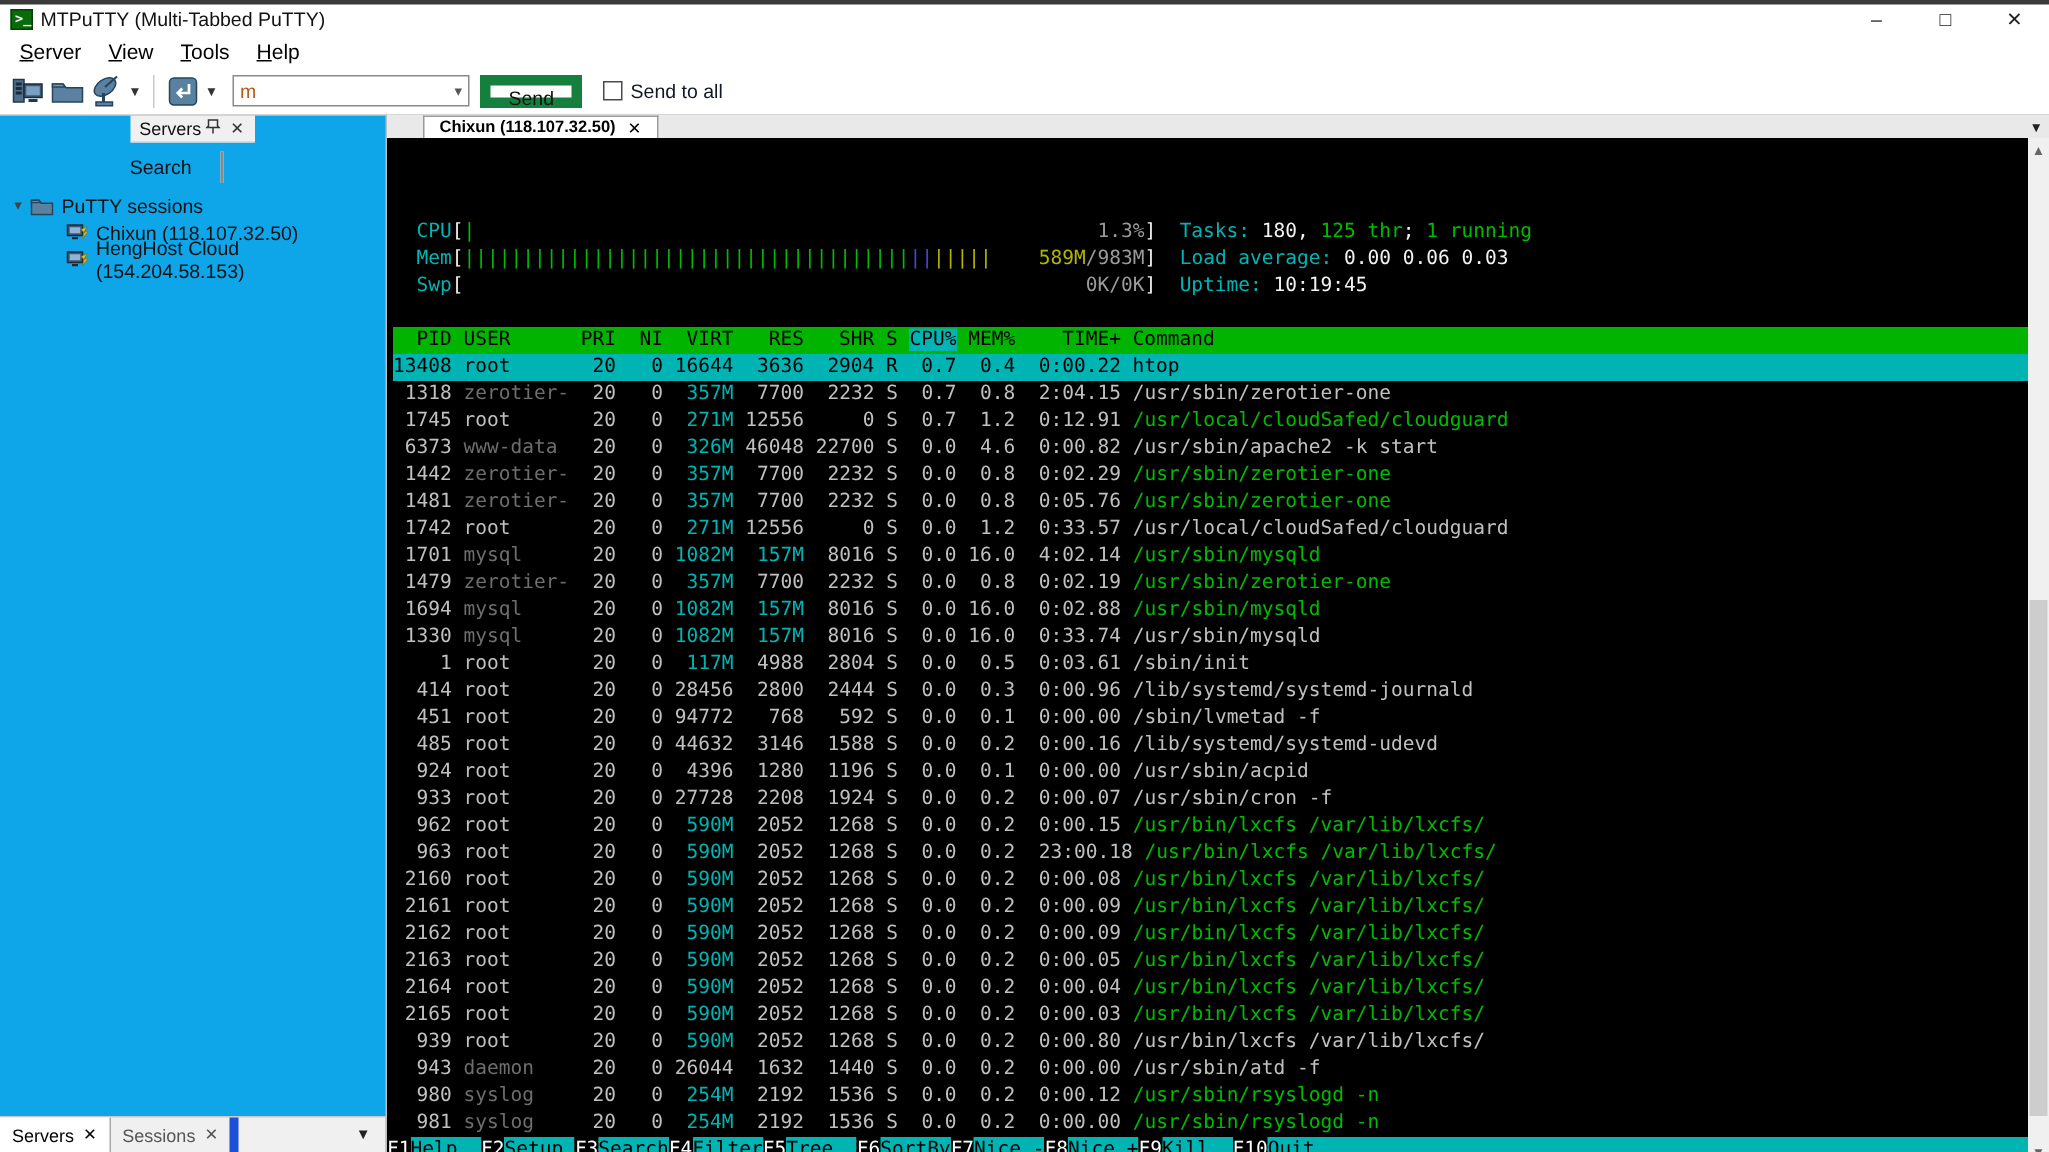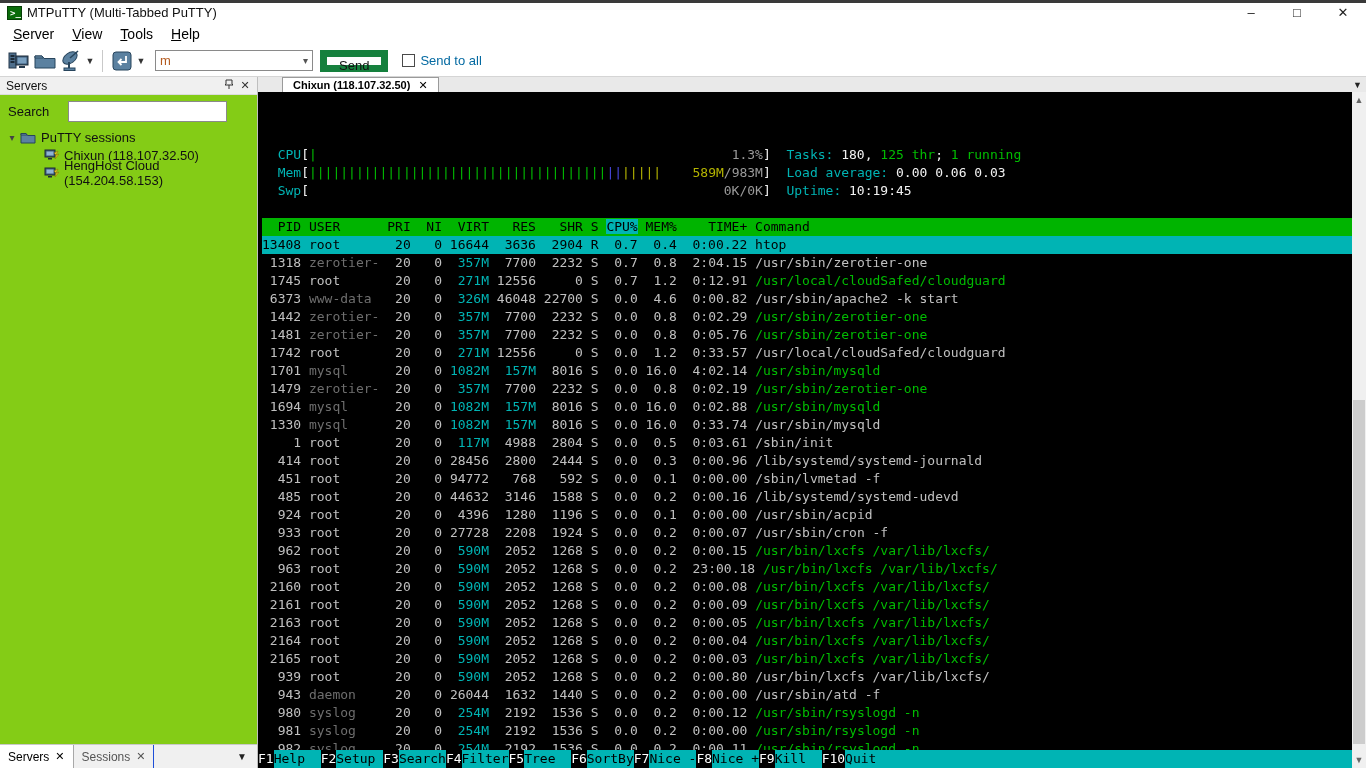--- a/index.html
+++ b/index.html
@@ -25,44 +25,44 @@
              display:flex; align-items:center; padding-left:6px; }
   .tb-icon { width:26px; height:24px; display:flex; align-items:center; justify-content:center; }
   .tb-drop { width:12px; color:#333; font-size:9px; text-align:center; }
   .tb-sep { width:1px; height:22px; background:#c9c9c9; margin:0 6px; }
   .cmd-combo { width:158px; height:21px; border:1px solid #8a8a8a; background:#fff;
                display:flex; align-items:center; padding-left:4px; margin-left:8px; }
   .cmd-combo .val { flex:1; font-size:13px; color:#b45a1e; }
   .cmd-combo .chev { color:#555; font-size:10px; padding-right:4px; }
   .send-btn { height:22px; border:7px solid #15803d; background:#fdfdfd; font-size:13px;
               padding:1px 12px; margin-left:7px; color:#111; }
-  .chkwrap { display:flex; align-items:center; margin-left:14px; font-size:13px; color:#0369a1; }
+  .chkwrap { display:flex; align-items:center; margin-left:14px; font-size:13px; color:#0f172a; }
   .chk { width:13px; height:13px; border:1px solid #4a4a4a; background:#fff; margin-right:5px; }
 
   
   .main { display:flex; height:691px; }
-  .sidebar { width:258px; background:#84cc16; border-right:1px solid #bfbfbf;
-             display:flex; flex-direction:column; position:relative; }
+  .sidebar { width:258px; background:#0ea5e9; border-right:1px solid #bfbfbf;
+             display:flex; flex-direction:column; position:relative;align-items:center; }
   .panel-head { height:18px; background:#f0f0f0; border-bottom:1px solid #dcdcdc;
                 display:flex; align-items:center; font-size:12px; color:#111; padding:0 4px 0 6px; }
   .panel-head .spacer { flex:1; }
   .ph-btn { width:16px; text-align:center; color:#333; font-size:11px; }
   .search-row { display:flex; align-items:center; padding:6px 8px 6px 8px; }
   .search-row label { font-size:13px; color:#111; width:60px; }
   .search-input { flex:1; height:21px; border:1px solid #8a8a8a; background:#fff; margin-right:22px; }
   .tree { font-size:13px; color:#111; padding-left:4px; }
   .tree-row { display:flex; align-items:center; height:18px; }
   .tree-caret { width:16px; text-align:center; color:#444; font-size:10px; }
   .tree-child { padding-left:40px; }
   .ticon { margin-right:5px; display:inline-flex; }
 
   .bottom-tabs { position:absolute; bottom:0; left:0; width:100%; height:24px;
                  background:#f0f0f0; border-top:1px solid #c9c9c9;
                  display:flex; align-items:stretch; font-size:12px; color:#555; }
-  .btab { display:flex; align-items:center; padding:0 8px; border-right:1px solid #1d4ed8; }
+  .btab { display:flex; align-items:center; padding:0 8px; border-right:6px solid #1d4ed8; }
   .btab.active { background:#fff; color:#000; border-right:1px solid #a8a8a8; }
   .btab .x { margin-left:6px; font-size:11px; }
   .btabs-drop { margin-left:auto; color:#222; font-size:10px; display:flex; align-items:center; padding-right:10px; }
 
   .rightpane { flex:1; display:flex; flex-direction:column; }
   .tabbar { height:15px; background:#e9e9e9; display:flex; align-items:flex-end; position:relative; }
   .tab { background:#fff; border:1px solid #9a9a9a; border-bottom:none; margin-left:24px;
          height:15px; display:flex; align-items:center; padding:0 10px;
          font-size:11px; font-weight:bold; color:#000; }
   .tab .x { margin-left:8px; font-weight:normal; }
@@ -260,20 +260,21 @@
             <div class="tline trow"><span class="c-fg">    1 </span><span class="c-fg">root     </span><span class="c-fg">  20   0 </span><span class="c-cyan"> 117M</span><span class="c-fg"> </span><span class="c-fg"> 4988</span><span class="c-fg"> </span><span class="c-fg"> 2804</span><span class="c-fg"> S  0.0  0.5  0:03.61 </span><span class="c-fg">/sbin/init</span></div>
             <div class="tline trow"><span class="c-fg">  414 </span><span class="c-fg">root     </span><span class="c-fg">  20   0 </span><span class="c-fg">28456</span><span class="c-fg"> </span><span class="c-fg"> 2800</span><span class="c-fg"> </span><span class="c-fg"> 2444</span><span class="c-fg"> S  0.0  0.3  0:00.96 </span><span class="c-fg">/lib/systemd/systemd-journald</span></div>
             <div class="tline trow"><span class="c-fg">  451 </span><span class="c-fg">root     </span><span class="c-fg">  20   0 </span><span class="c-fg">94772</span><span class="c-fg"> </span><span class="c-fg">  768</span><span class="c-fg"> </span><span class="c-fg">  592</span><span class="c-fg"> S  0.0  0.1  0:00.00 </span><span class="c-fg">/sbin/lvmetad -f</span></div>
             <div class="tline trow"><span class="c-fg">  485 </span><span class="c-fg">root     </span><span class="c-fg">  20   0 </span><span class="c-fg">44632</span><span class="c-fg"> </span><span class="c-fg"> 3146</span><span class="c-fg"> </span><span class="c-fg"> 1588</span><span class="c-fg"> S  0.0  0.2  0:00.16 </span><span class="c-fg">/lib/systemd/systemd-udevd</span></div>
             <div class="tline trow"><span class="c-fg">  924 </span><span class="c-fg">root     </span><span class="c-fg">  20   0 </span><span class="c-fg"> 4396</span><span class="c-fg"> </span><span class="c-fg"> 1280</span><span class="c-fg"> </span><span class="c-fg"> 1196</span><span class="c-fg"> S  0.0  0.1  0:00.00 </span><span class="c-fg">/usr/sbin/acpid</span></div>
             <div class="tline trow"><span class="c-fg">  933 </span><span class="c-fg">root     </span><span class="c-fg">  20   0 </span><span class="c-fg">27728</span><span class="c-fg"> </span><span class="c-fg"> 2208</span><span class="c-fg"> </span><span class="c-fg"> 1924</span><span class="c-fg"> S  0.0  0.2  0:00.07 </span><span class="c-fg">/usr/sbin/cron -f</span></div>
             <div class="tline trow"><span class="c-fg">  962 </span><span class="c-fg">root     </span><span class="c-fg">  20   0 </span><span class="c-cyan"> 590M</span><span class="c-fg"> </span><span class="c-fg"> 2052</span><span class="c-fg"> </span><span class="c-fg"> 1268</span><span class="c-fg"> S  0.0  0.2  0:00.15 </span><span class="c-green">/usr/bin/lxcfs /var/lib/lxcfs/</span></div>
             <div class="tline trow"><span class="c-fg">  963 </span><span class="c-fg">root     </span><span class="c-fg">  20   0 </span><span class="c-cyan"> 590M</span><span class="c-fg"> </span><span class="c-fg"> 2052</span><span class="c-fg"> </span><span class="c-fg"> 1268</span><span class="c-fg"> S  0.0  0.2  23:00.18 </span><span class="c-green">/usr/bin/lxcfs /var/lib/lxcfs/</span></div>
             <div class="tline trow"><span class="c-fg"> 2160 </span><span class="c-fg">root     </span><span class="c-fg">  20   0 </span><span class="c-cyan"> 590M</span><span class="c-fg"> </span><span class="c-fg"> 2052</span><span class="c-fg"> </span><span class="c-fg"> 1268</span><span class="c-fg"> S  0.0  0.2  0:00.08 </span><span class="c-green">/usr/bin/lxcfs /var/lib/lxcfs/</span></div>
             <div class="tline trow"><span class="c-fg"> 2161 </span><span class="c-fg">root     </span><span class="c-fg">  20   0 </span><span class="c-cyan"> 590M</span><span class="c-fg"> </span><span class="c-fg"> 2052</span><span class="c-fg"> </span><span class="c-fg"> 1268</span><span class="c-fg"> S  0.0  0.2  0:00.09 </span><span class="c-green">/usr/bin/lxcfs /var/lib/lxcfs/</span></div>
+            <div class="tline trow"><span class="c-fg"> 2162 </span><span class="c-fg">root     </span><span class="c-fg">  20   0 </span><span class="c-cyan"> 590M</span><span class="c-fg"> </span><span class="c-fg"> 2052</span><span class="c-fg"> </span><span class="c-fg"> 1268</span><span class="c-fg"> S  0.0  0.2  0:00.09 </span><span class="c-green">/usr/bin/lxcfs /var/lib/lxcfs/</span></div>
             <div class="tline trow"><span class="c-fg"> 2163 </span><span class="c-fg">root     </span><span class="c-fg">  20   0 </span><span class="c-cyan"> 590M</span><span class="c-fg"> </span><span class="c-fg"> 2052</span><span class="c-fg"> </span><span class="c-fg"> 1268</span><span class="c-fg"> S  0.0  0.2  0:00.05 </span><span class="c-green">/usr/bin/lxcfs /var/lib/lxcfs/</span></div>
             <div class="tline trow"><span class="c-fg"> 2164 </span><span class="c-fg">root     </span><span class="c-fg">  20   0 </span><span class="c-cyan"> 590M</span><span class="c-fg"> </span><span class="c-fg"> 2052</span><span class="c-fg"> </span><span class="c-fg"> 1268</span><span class="c-fg"> S  0.0  0.2  0:00.04 </span><span class="c-green">/usr/bin/lxcfs /var/lib/lxcfs/</span></div>
             <div class="tline trow"><span class="c-fg"> 2165 </span><span class="c-fg">root     </span><span class="c-fg">  20   0 </span><span class="c-cyan"> 590M</span><span class="c-fg"> </span><span class="c-fg"> 2052</span><span class="c-fg"> </span><span class="c-fg"> 1268</span><span class="c-fg"> S  0.0  0.2  0:00.03 </span><span class="c-green">/usr/bin/lxcfs /var/lib/lxcfs/</span></div>
             <div class="tline trow"><span class="c-fg">  939 </span><span class="c-fg">root     </span><span class="c-fg">  20   0 </span><span class="c-cyan"> 590M</span><span class="c-fg"> </span><span class="c-fg"> 2052</span><span class="c-fg"> </span><span class="c-fg"> 1268</span><span class="c-fg"> S  0.0  0.2  0:00.80 </span><span class="c-fg">/usr/bin/lxcfs /var/lib/lxcfs/</span></div>
             <div class="tline trow"><span class="c-fg">  943 </span><span class="c-dim">daemon   </span><span class="c-fg">  20   0 </span><span class="c-fg">26044</span><span class="c-fg"> </span><span class="c-fg"> 1632</span><span class="c-fg"> </span><span class="c-fg"> 1440</span><span class="c-fg"> S  0.0  0.2  0:00.00 </span><span class="c-fg">/usr/sbin/atd -f</span></div>
             <div class="tline trow"><span class="c-fg">  980 </span><span class="c-dim">syslog   </span><span class="c-fg">  20   0 </span><span class="c-cyan"> 254M</span><span class="c-fg"> </span><span class="c-fg"> 2192</span><span class="c-fg"> </span><span class="c-fg"> 1536</span><span class="c-fg"> S  0.0  0.2  0:00.12 </span><span class="c-green">/usr/sbin/rsyslogd -n</span></div>
             <div class="tline trow"><span class="c-fg">  981 </span><span class="c-dim">syslog   </span><span class="c-fg">  20   0 </span><span class="c-cyan"> 254M</span><span class="c-fg"> </span><span class="c-fg"> 2192</span><span class="c-fg"> </span><span class="c-fg"> 1536</span><span class="c-fg"> S  0.0  0.2  0:00.00 </span><span class="c-green">/usr/sbin/rsyslogd -n</span></div>
             <div class="tline trow"><span class="c-fg">  982 </span><span class="c-dim">syslog   </span><span class="c-fg">  20   0 </span><span class="c-cyan"> 254M</span><span class="c-fg"> </span><span class="c-fg"> 2192</span><span class="c-fg"> </span><span class="c-fg"> 1536</span><span class="c-fg"> S  0.0  0.2  0:00.11 </span><span class="c-green">/usr/sbin/rsyslogd -n</span></div>
           </div>
         <div class="fnbar" id="fnbar"><span class="fk">F1</span><span class="fl">Help  </span><span class="fk">F2</span><span class="fl">Setup </span><span class="fk">F3</span><span class="fl">Search</span><span class="fk">F4</span><span class="fl">Filter</span><span class="fk">F5</span><span class="fl">Tree  </span><span class="fk">F6</span><span class="fl">SortBy</span><span class="fk">F7</span><span class="fl">Nice -</span><span class="fk">F8</span><span class="fl">Nice +</span><span class="fk">F9</span><span class="fl">Kill  </span><span class="fk">F10</span><span class="fl">Quit  </span><span class="fn-fill"></span></div>

